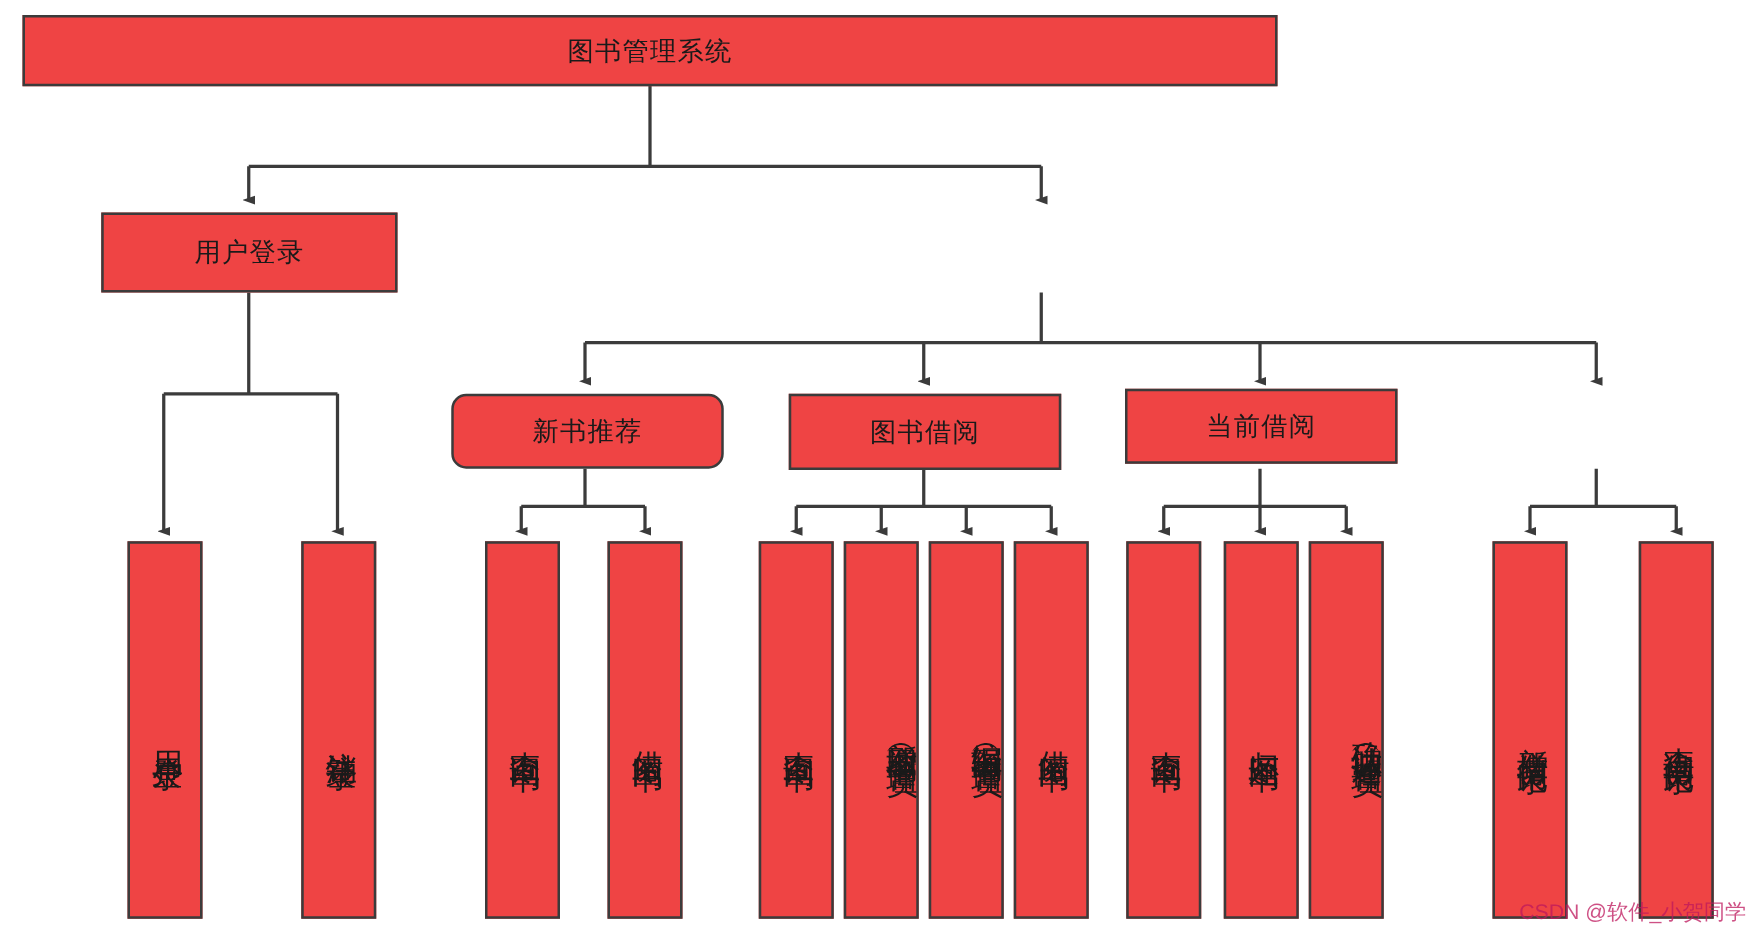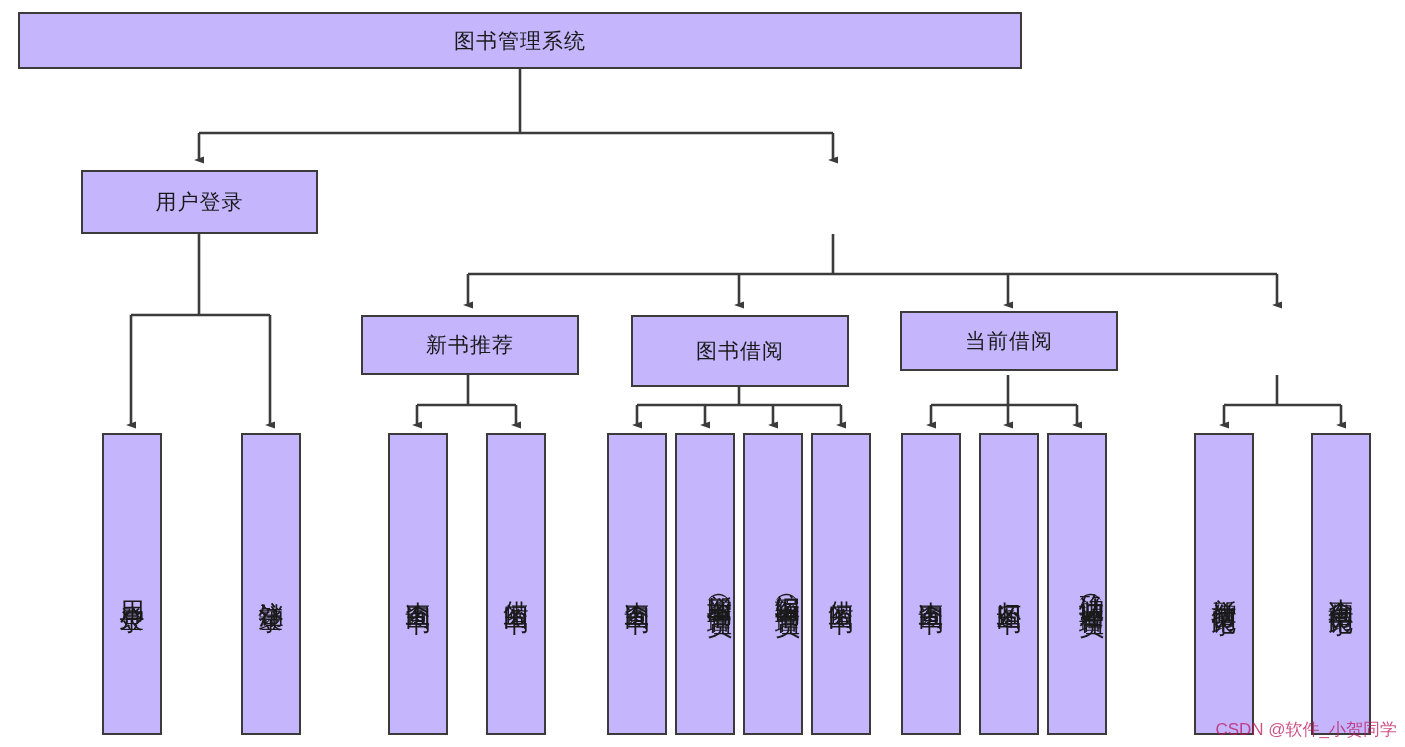--- a/index.html
+++ b/index.html
@@ -23,25 +23,26 @@
     position: absolute;
     top: 0;
     left: 0;
     width: 1405px;
     height: 747px;
   }
   .node-box {
     position: absolute;
     box-sizing: border-box;
     border: 2.5px solid #3b3b3b;
-    background: #c4b5fd;
+    background: #ef4444;
     display: flex;
     align-items: center;
     justify-content: center;
     color: #1a1a1a;
+    font-family: Liberation Mono, monospace;
   }
   .node-h {
     font-size: 21px;
     letter-spacing: 1px;
     white-space: nowrap;
   }
   .node-v {
     writing-mode: vertical-rl;
     text-orientation: upright;
     font-size: 25px;
@@ -118,22 +119,22 @@
       <path d="M1224,405 L1341,405"></path>
       <path d="M1224,405 L1224,425" marker-end="url(#arrowhead)"></path>
       <path d="M1341,405 L1341,425" marker-end="url(#arrowhead)"></path>
     </g>
   </svg>
 
   <div class="node-box node-h" style="left:18px; top:12px; width:1004px; height:57px;">图书管理系统</div>
 
   <div class="node-box node-h" style="left:81px; top:170px; width:237px; height:64px;">用户登录</div>
 
-  <div class="node-box node-h" style="left:361px; top:315px; width:218px; height:60px;">新书推荐</div>
-  <div class="node-box node-h" style="left:631px; top:315px; width:218px; height:72px;">图书借阅</div>
+  <div class="node-box node-h" style="left:361px; top:315px; width:218px; height:60px;border-radius:12px;">新书推荐</div>
+  <div class="node-box node-h" style="left:631px; top:315px; width:218px; height:61px;">图书借阅</div>
   <div class="node-box node-h" style="left:900px; top:311px; width:218px; height:60px;">当前借阅</div>
 
   <div class="node-box node-v centered" style="left:102px; top:433px; width:60px; height:302px;">用户登录</div>
   <div class="node-box node-v centered" style="left:241px; top:433px; width:60px; height:302px;">注销登录</div>
 
   <div class="node-box node-v centered" style="left:388px; top:433px; width:60px; height:302px;">查询图书</div>
   <div class="node-box node-v centered" style="left:486px; top:433px; width:60px; height:302px;">借阅图书</div>
 
   <div class="node-box node-v centered" style="left:607px; top:433px; width:60px; height:302px;">查询图书</div>
   <div class="node-box node-v" style="left:675px; top:433px; width:60px; height:302px;">新增图书（管理员）</div>

